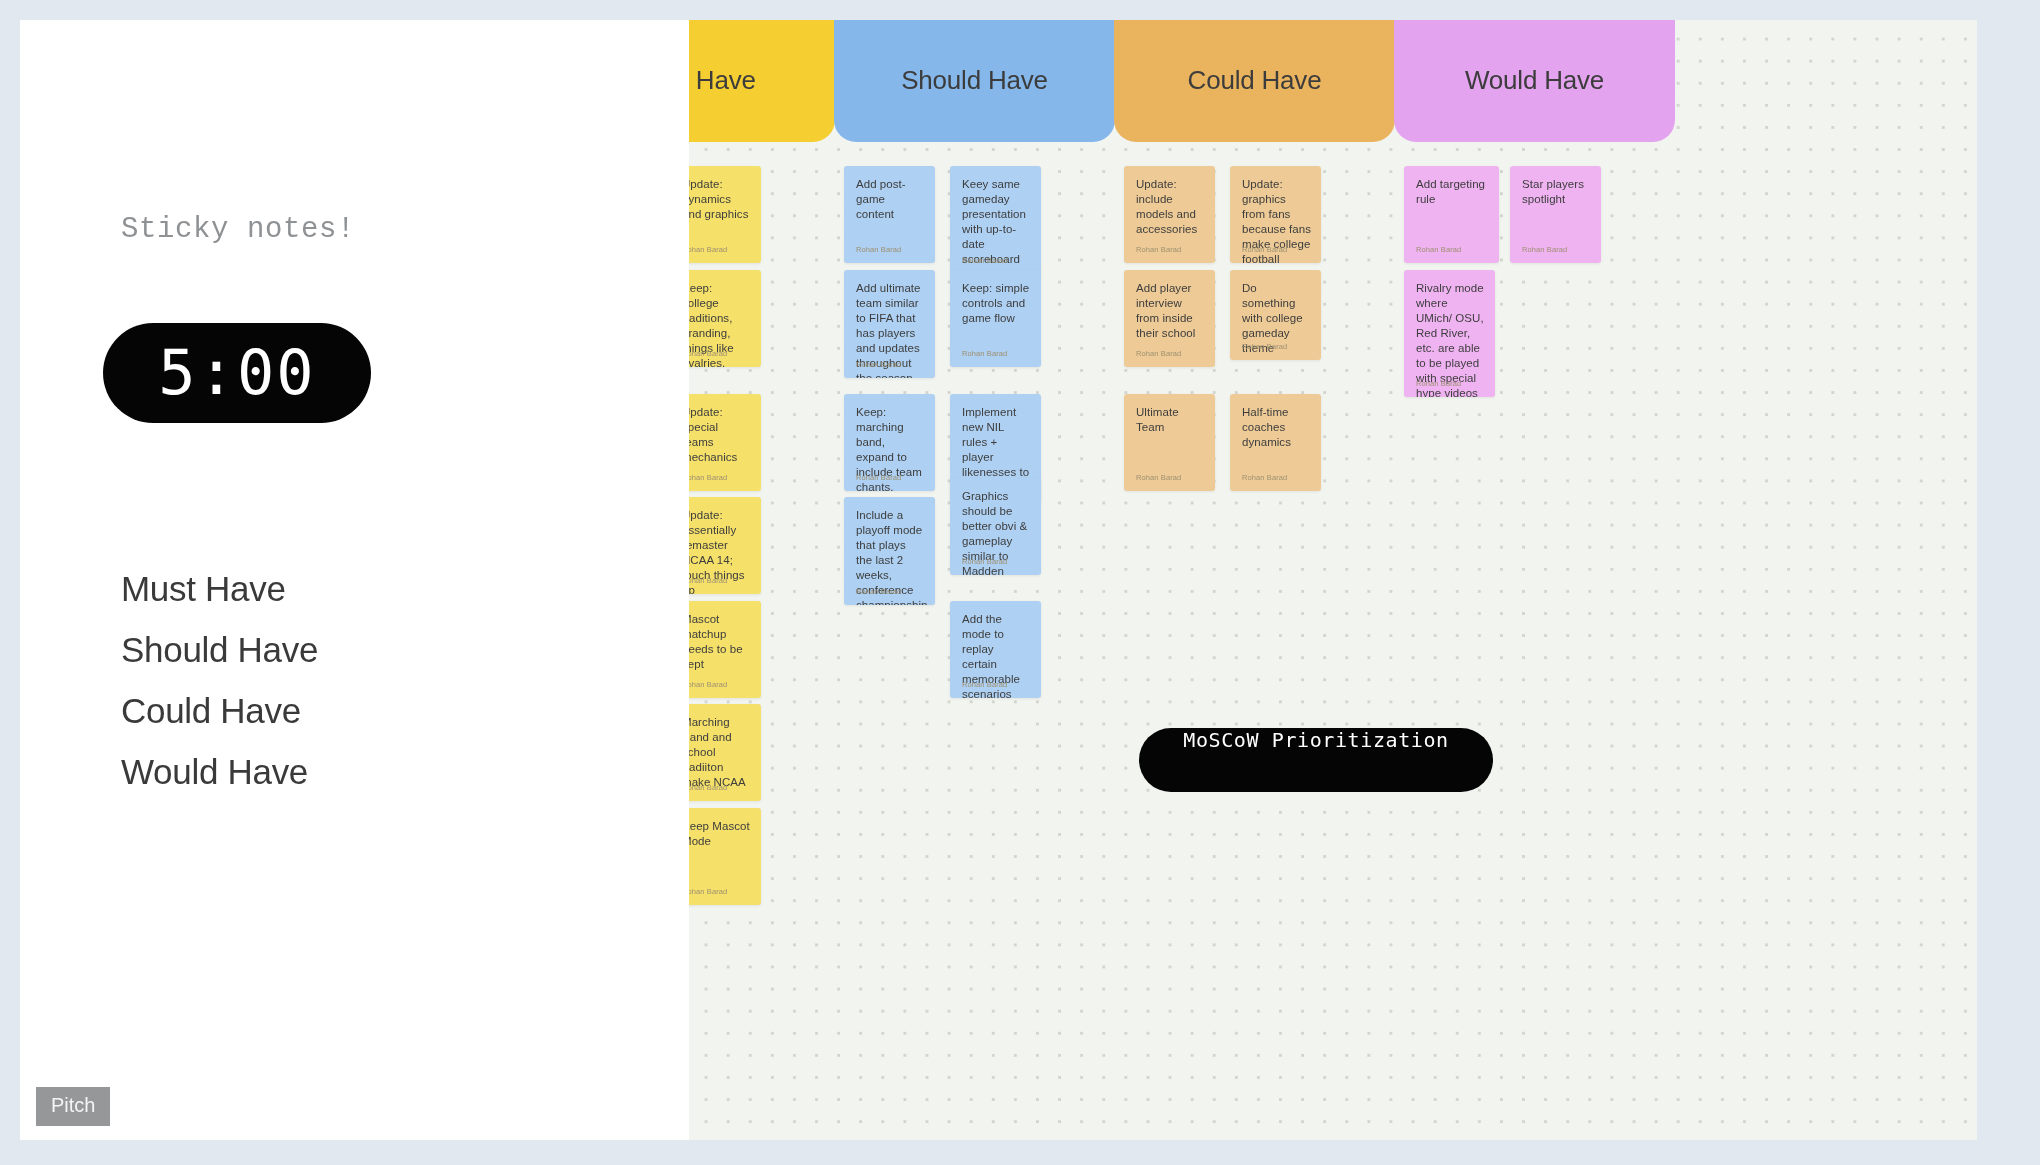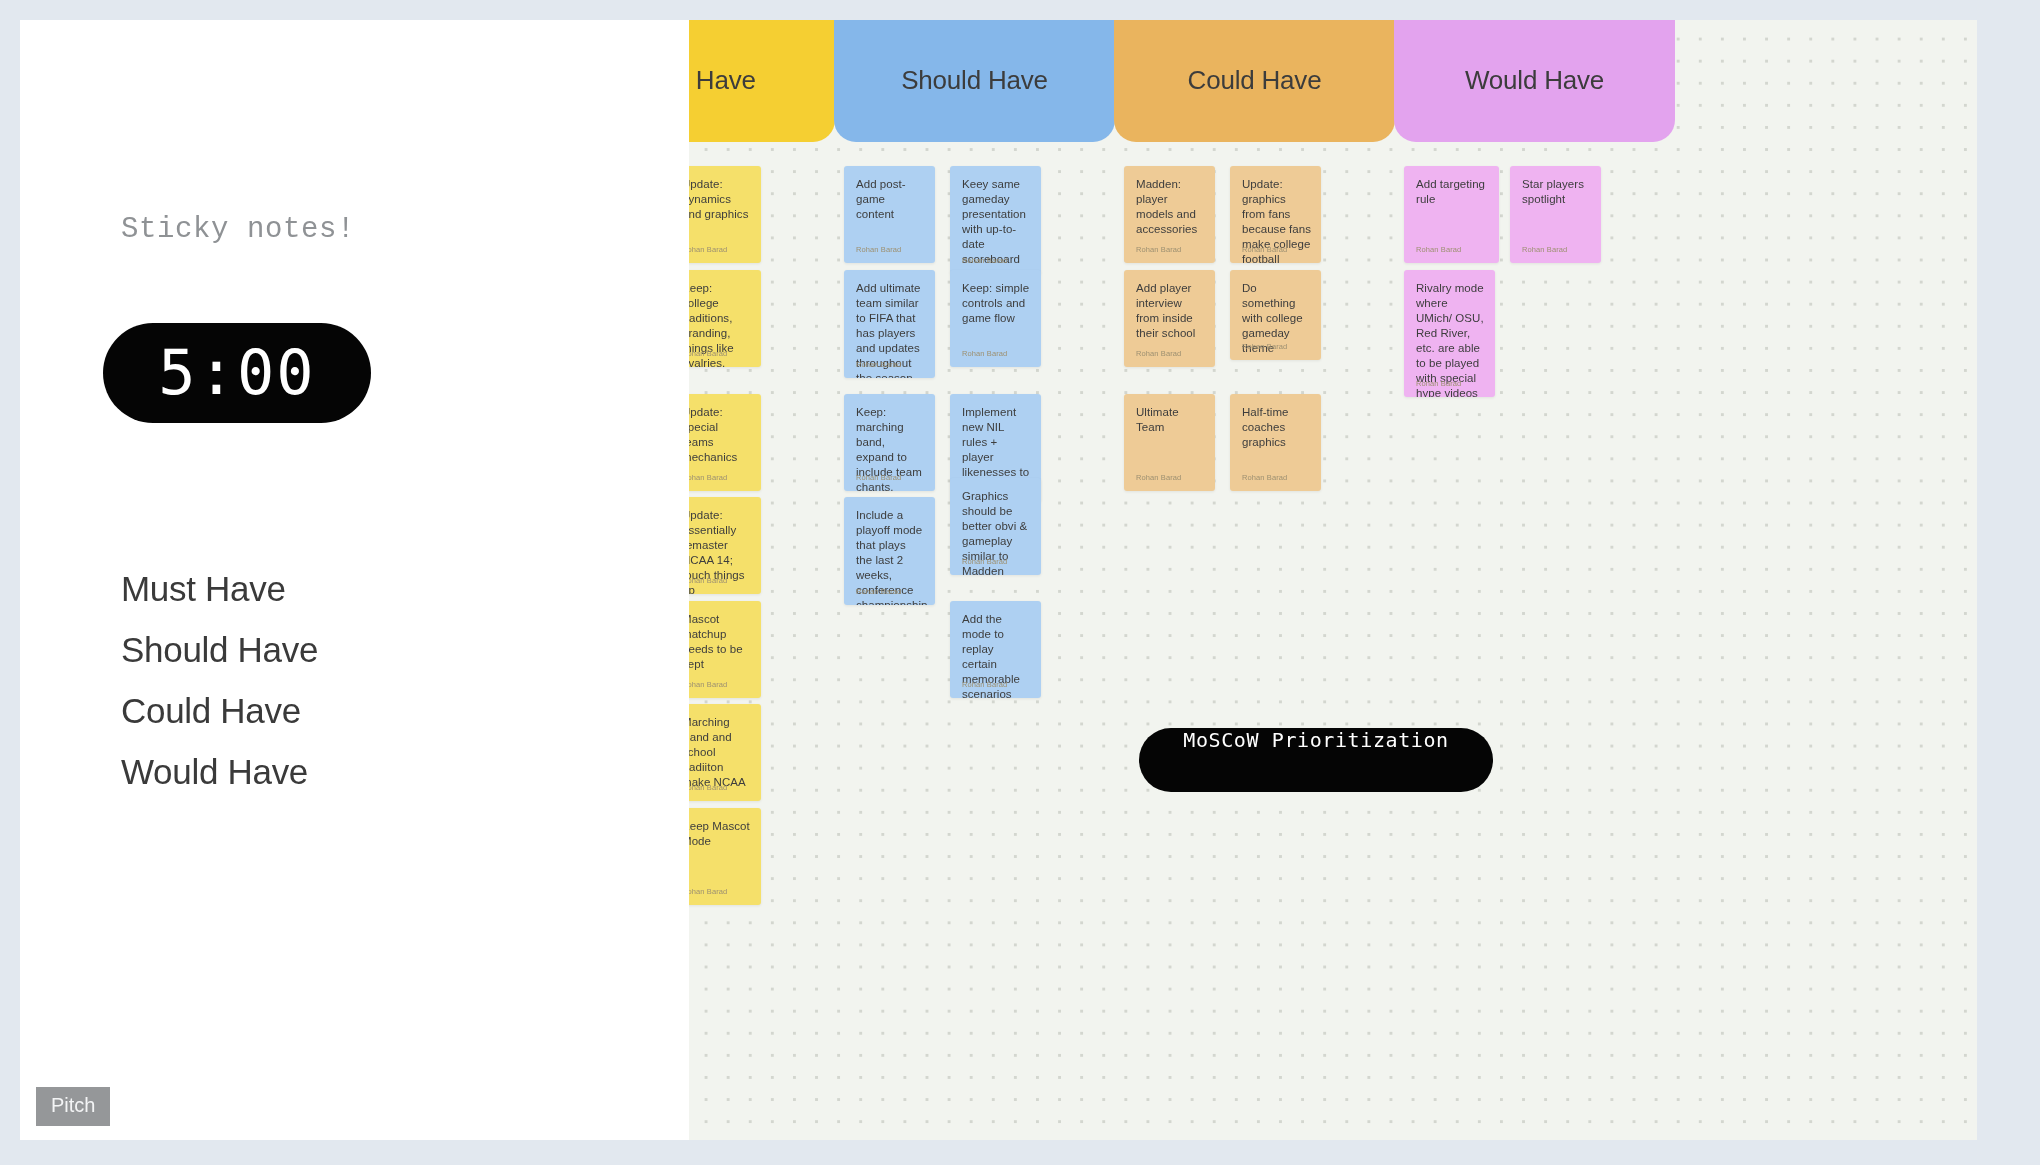--- a/index.html
+++ b/index.html
@@ -275,41 +275,41 @@
           <div class="note-author">Rohan Barad</div>
         </div>
         <div class="note should" style="left: 261px; top: 581px; width: 91px; height: 97px; background: rgb(174, 208, 242);">
           <div class="note-text">Add the mode to replay certain memorable scenarios</div>
           <div class="note-author">Rohan Barad</div>
         </div>
         <div class="col-header" style="left: 425px; width: 281px; background: rgb(234, 180, 94);">
           <span>Could Have</span>
         </div>
         <div class="note could" style="left: 435px; top: 146px; width: 91px; height: 97px; background: rgb(238, 203, 150);">
-          <div class="note-text">Madden: player models and accessories</div>
+          <div class="note-text">Update: include models and accessories</div>
           <div class="note-author">Rohan Barad</div>
         </div>
         <div class="note could" style="left: 541px; top: 146px; width: 91px; height: 97px; background: rgb(238, 203, 150);">
           <div class="note-text">Update: graphics from fans because fans make college football</div>
           <div class="note-author">Rohan Barad</div>
         </div>
         <div class="note could" style="left: 435px; top: 250px; width: 91px; height: 97px; background: rgb(238, 203, 150);">
           <div class="note-text">Add player interview from inside their school</div>
           <div class="note-author">Rohan Barad</div>
         </div>
         <div class="note could" style="left: 541px; top: 250px; width: 91px; height: 90px; background: rgb(238, 203, 150);">
           <div class="note-text">Do something with college gameday theme</div>
           <div class="note-author">Rohan Barad</div>
         </div>
         <div class="note could" style="left: 435px; top: 374px; width: 91px; height: 97px; background: rgb(238, 203, 150);">
           <div class="note-text">Ultimate Team</div>
           <div class="note-author">Rohan Barad</div>
         </div>
         <div class="note could" style="left: 541px; top: 374px; width: 91px; height: 97px; background: rgb(238, 203, 150);">
-          <div class="note-text">Half-time coaches graphics</div>
+          <div class="note-text">Half-time coaches dynamics</div>
           <div class="note-author">Rohan Barad</div>
         </div>
         <div class="col-header" style="left: 705px; width: 281px; background: rgb(227, 163, 238);">
           <span>Would Have</span>
         </div>
         <div class="note would" style="left: 715px; top: 146px; width: 95px; height: 97px; background: rgb(239, 179, 241);">
           <div class="note-text">Add targeting rule</div>
           <div class="note-author">Rohan Barad</div>
         </div>
         <div class="note would" style="left: 821px; top: 146px; width: 91px; height: 97px; background: rgb(239, 179, 241);">

